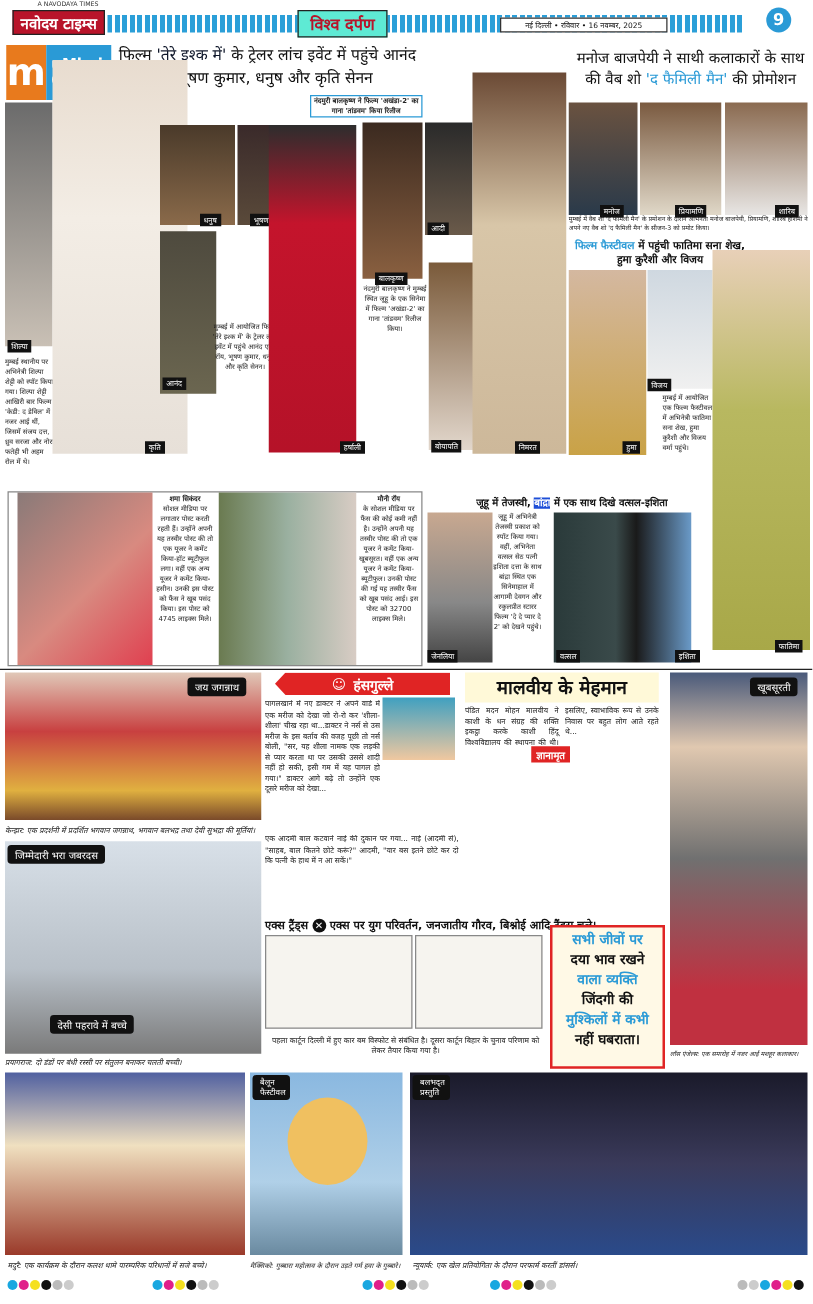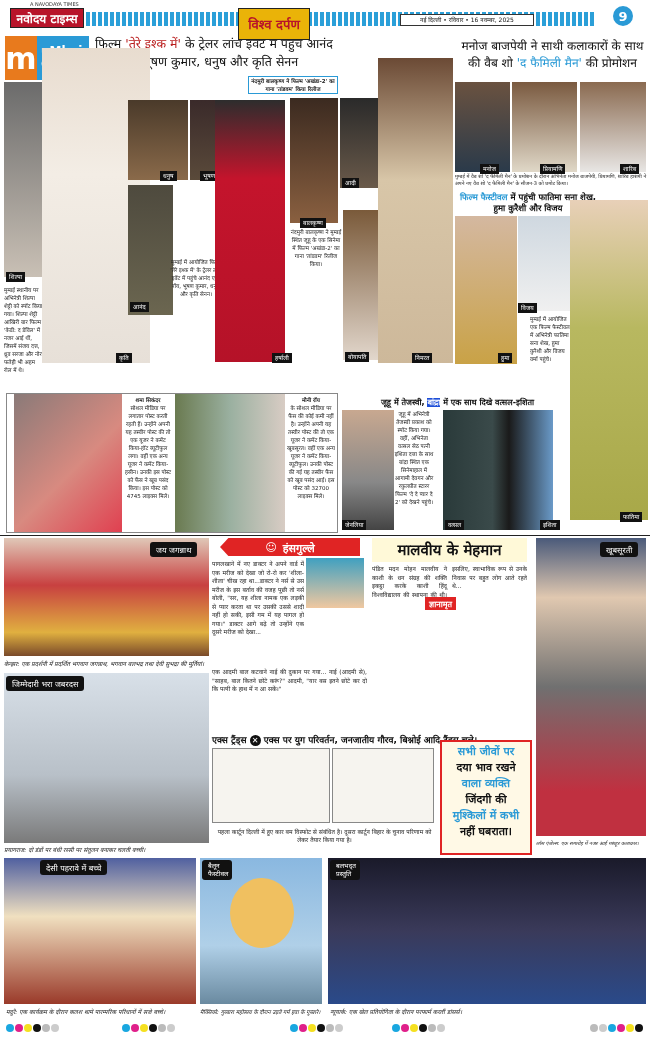--- a/index.html
+++ b/index.html
@@ -2,28 +2,28 @@
 <html><head>
 <meta charset="utf-8">
 <style>
 *{box-sizing:border-box;margin:0;padding:0}
 body{width:650px;height:1043px;background:#fff;font-family:"DejaVu Sans",sans-serif;position:relative;overflow:hidden;color:#111}
 .abs{position:absolute}
 .masthead{left:0;top:0;width:650px;height:30px}
 .brand{left:10px;top:8px;width:74px;height:20px;background:#b8142a;color:#fff;font-size:12px;font-weight:bold;display:flex;align-items:center;justify-content:center;border:1px solid #222}
 .brand-tiny{left:30px;top:1px;font-size:5px;color:#333}
 .stripes{left:86px;top:12px;width:510px;height:14px;background:repeating-linear-gradient(90deg,#2b9fd8 0 4px,#fff 4px 6px)}
-.section{left:238px;top:8px;width:72px;height:32px;background:#eab308;border:1px solid #222;font-size:13px;font-weight:bold;color:#b8142a;display:flex;align-items:center;justify-content:center;z-index:2}
+.section{left:238px;top:8px;width:72px;height:22px;background:#5eead4;border:1px solid #222;font-size:13px;font-weight:bold;color:#b8142a;display:flex;align-items:center;justify-content:center;z-index:2}
 .dateline{left:400px;top:14px;width:134px;height:12px;background:#fff;border:1px solid #333;font-size:6px;display:flex;align-items:center;justify-content:center;z-index:2}
 .pageno{left:613px;top:6px;width:20px;height:20px;border-radius:50%;background:#2a9ad6;color:#fff;font-weight:bold;font-size:13px;display:flex;align-items:center;justify-content:center}
 .logo{left:5px;top:36px;width:84px;height:44px;display:flex}
 .logo .m{width:32px;background:#e87a1d;color:#fff;font-size:30px;font-weight:bold;display:flex;align-items:center;justify-content:center}
 .logo .t{flex:1;background:#2a9ad6;color:#fff;font-size:12px;font-weight:bold;line-height:13px;display:flex;flex-direction:column;justify-content:center;padding-left:4px}
 .h1{left:150px;top:35px;width:190px;font-size:12px;line-height:18px}
-.h1 .hl{color:#b91c1c}
+.h1 .hl{color:#0f172a}
 .h2{left:455px;top:38px;width:195px;font-size:12px;line-height:17px;text-align:center}
 .h2 .hl{color:#2a9ad6}
 .photo{position:absolute;overflow:hidden}
 .cap{position:absolute;background:#111;color:#fff;font-size:6px;padding:1px 3px}
 .small{font-size:5.5px;line-height:8px;color:#222;text-align:center}
 .border{border:1px solid #888}
 .hrule{position:absolute;height:2px;background:#222}
 .banner{position:absolute;background:#111;color:#fff;font-size:8px;padding:2px 6px;border-radius:3px}
 .hasgulle{left:220px;top:538px;width:140px;height:18px;background:#e02424;color:#fff;font-size:11px;font-weight:bold;display:flex;align-items:center;justify-content:center;clip-path:polygon(6% 0,100% 0,100% 100%,6% 100%,0 50%)}
 .malviya{left:372px;top:538px;width:155px;height:24px;background:#fff9d8;font-size:15px;font-weight:bold;text-align:center;line-height:24px}
@@ -169,21 +169,21 @@
 <div class="abs quote">
   <div class="b">सभी जीवों पर</div>
   <div>दया भाव रखने</div>
   <div class="b">वाला व्यक्ति</div>
   <div>जिंदगी की</div>
   <div class="b">मुश्किलों में कभी</div>
   <div>नहीं घबराता।</div>
 </div>
 
 <div class="photo" style="left:4px;top:858px;width:192px;height:146px;background:linear-gradient(#5060a0,#f0e0c0 40%,#9a3a2a)"></div>
-<div class="banner" style="left:40px;top:860px">देसी पहरावे में बच्चे</div>
+<div class="banner" style="left:40px;top:812px">देसी पहरावे में बच्चे</div>
 <div class="footcap" style="left:6px;top:1008px;width:195px">मदुरै: एक कार्यक्रम के दौरान कलश थामे पारम्परिक परिधानों में सजे बच्चे।</div>
 
 <div class="photo" style="left:200px;top:858px;width:122px;height:146px;background:linear-gradient(#8ab8e0,#b0d0e8 60%,#6a8aa0)">
   <div style="position:absolute;left:30px;top:20px;width:64px;height:70px;border-radius:50%;background:#f0c060"></div>
 </div>
 <div class="banner" style="left:202px;top:860px;width:30px;font-size:6.5px;line-height:8px">बैलून फैस्टीवल</div>
 <div class="footcap" style="left:200px;top:1008px;width:125px;font-size:5.5px">मैक्सिको: गुब्बारा महोत्सव के दौरान उड़ते गर्म हवा के गुब्बारे।</div>
 
 <div class="photo" style="left:328px;top:858px;width:318px;height:146px;background:linear-gradient(#1a1a2a,#3a3a5a 50%,#2a4a8a)"></div>
 <div class="banner" style="left:330px;top:860px;width:30px;font-size:6.5px;line-height:8px">बलभद्त प्रस्तुति</div>

